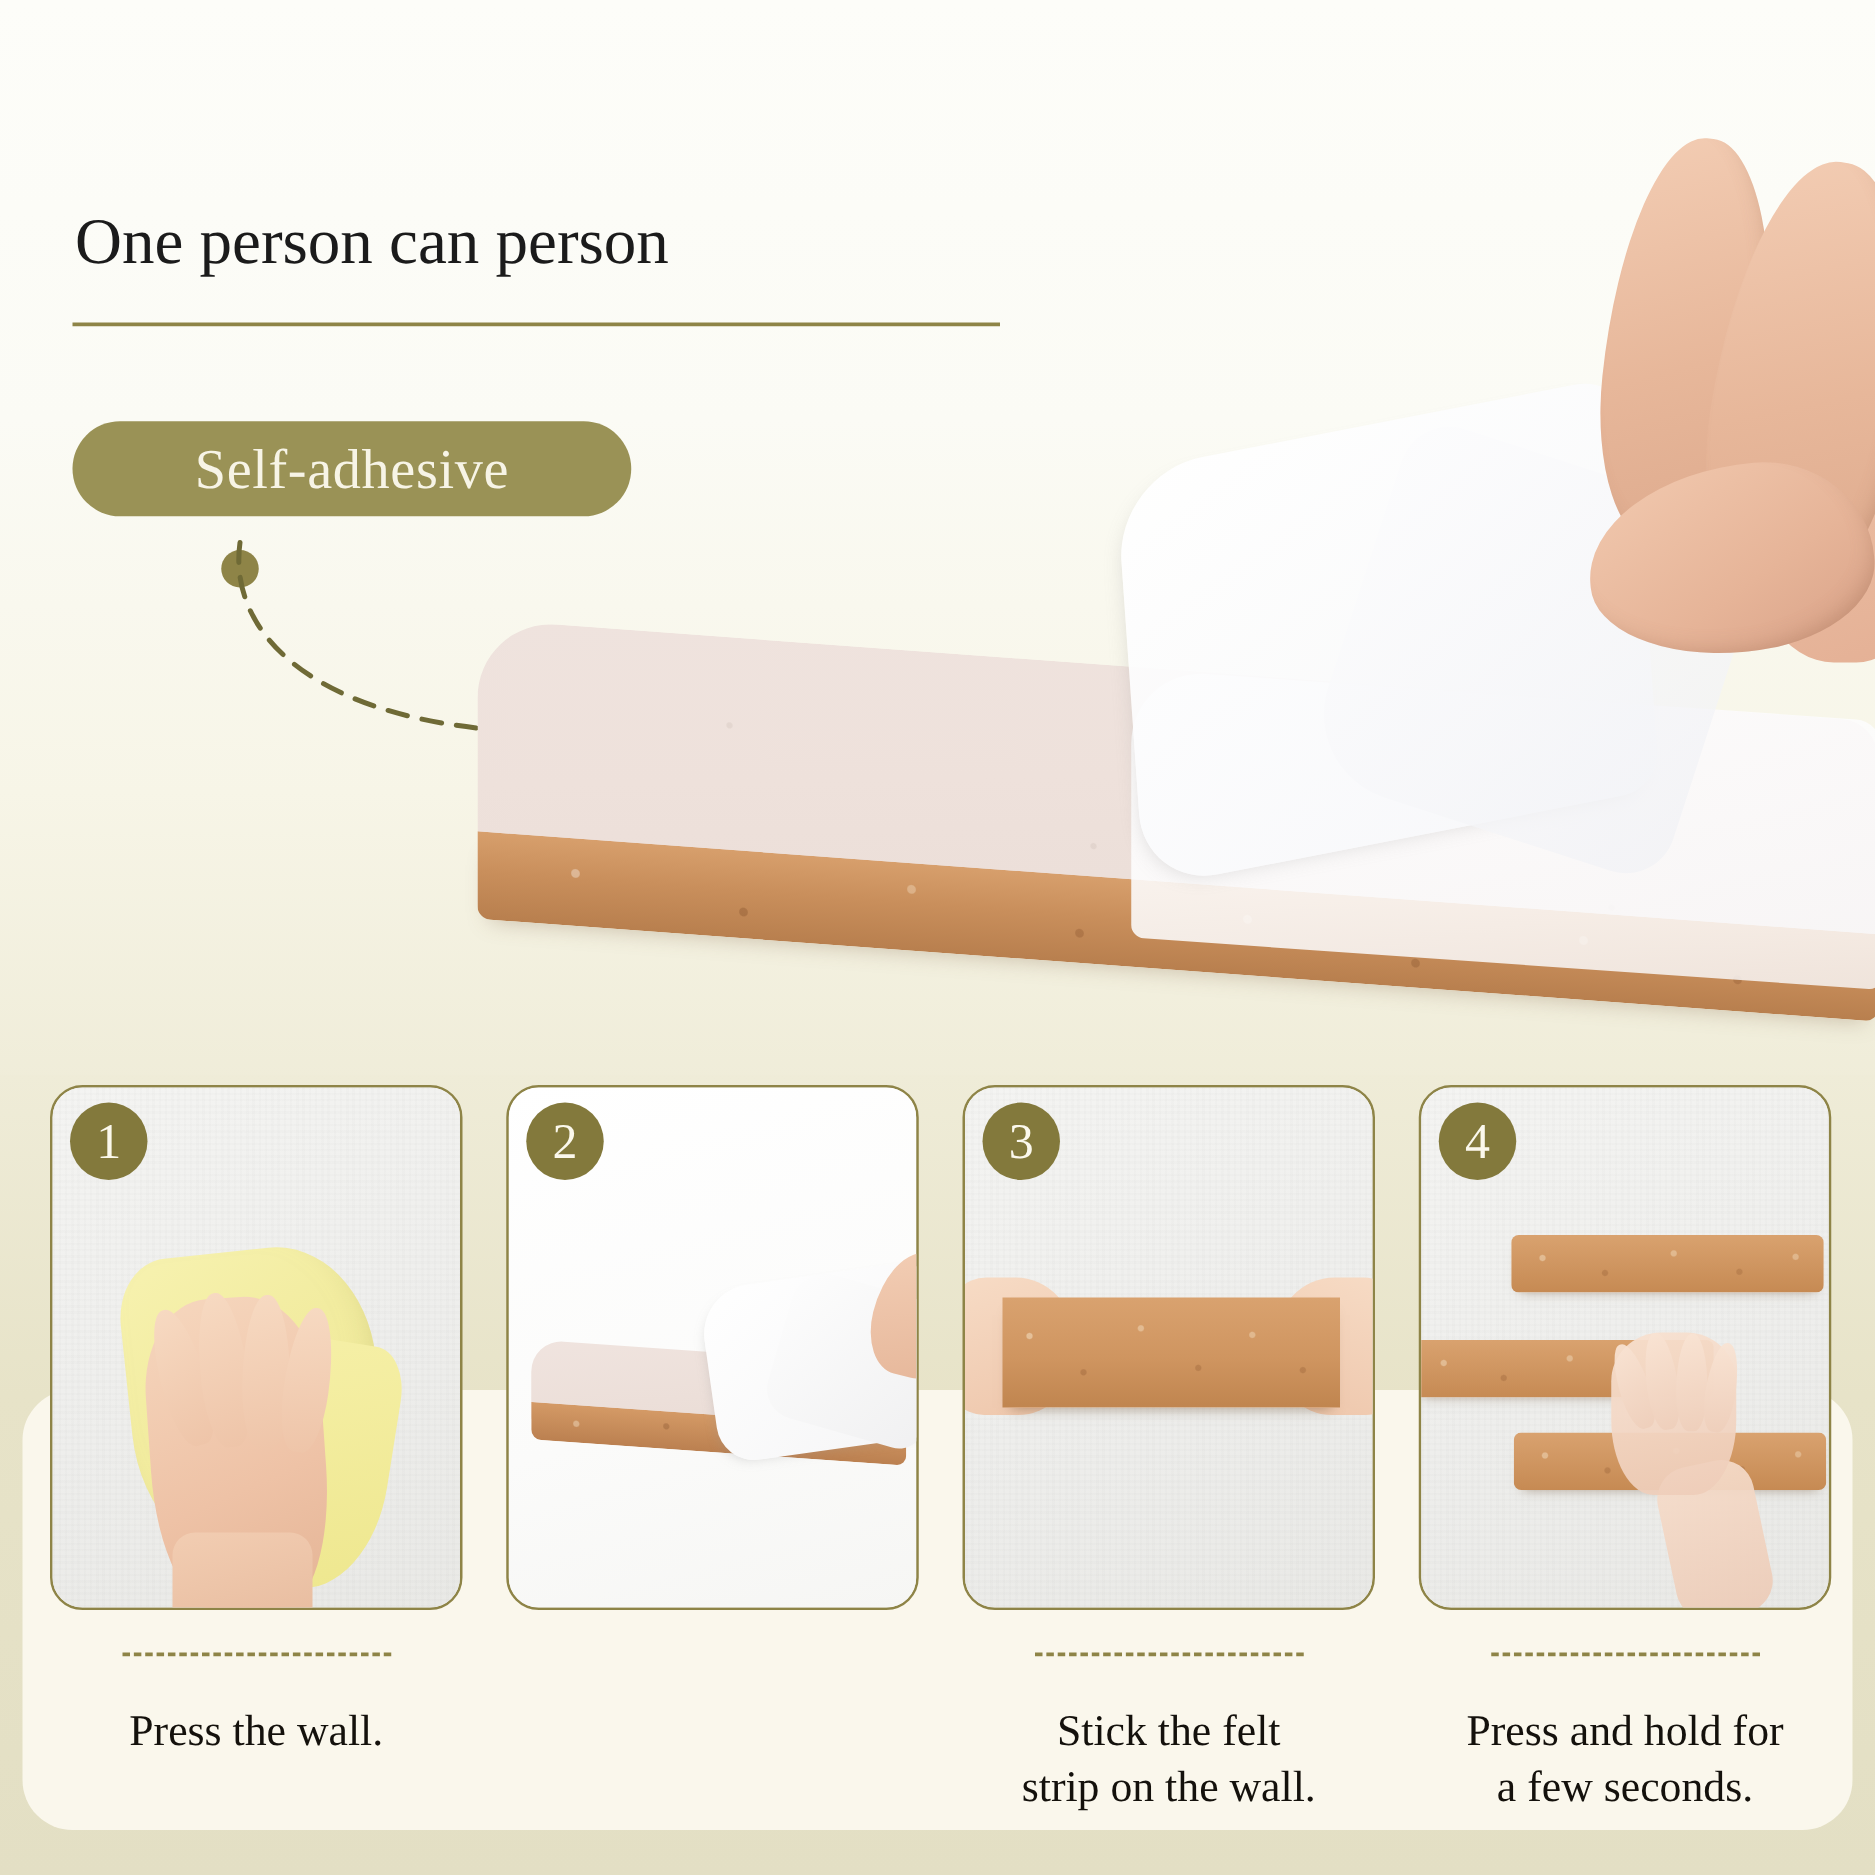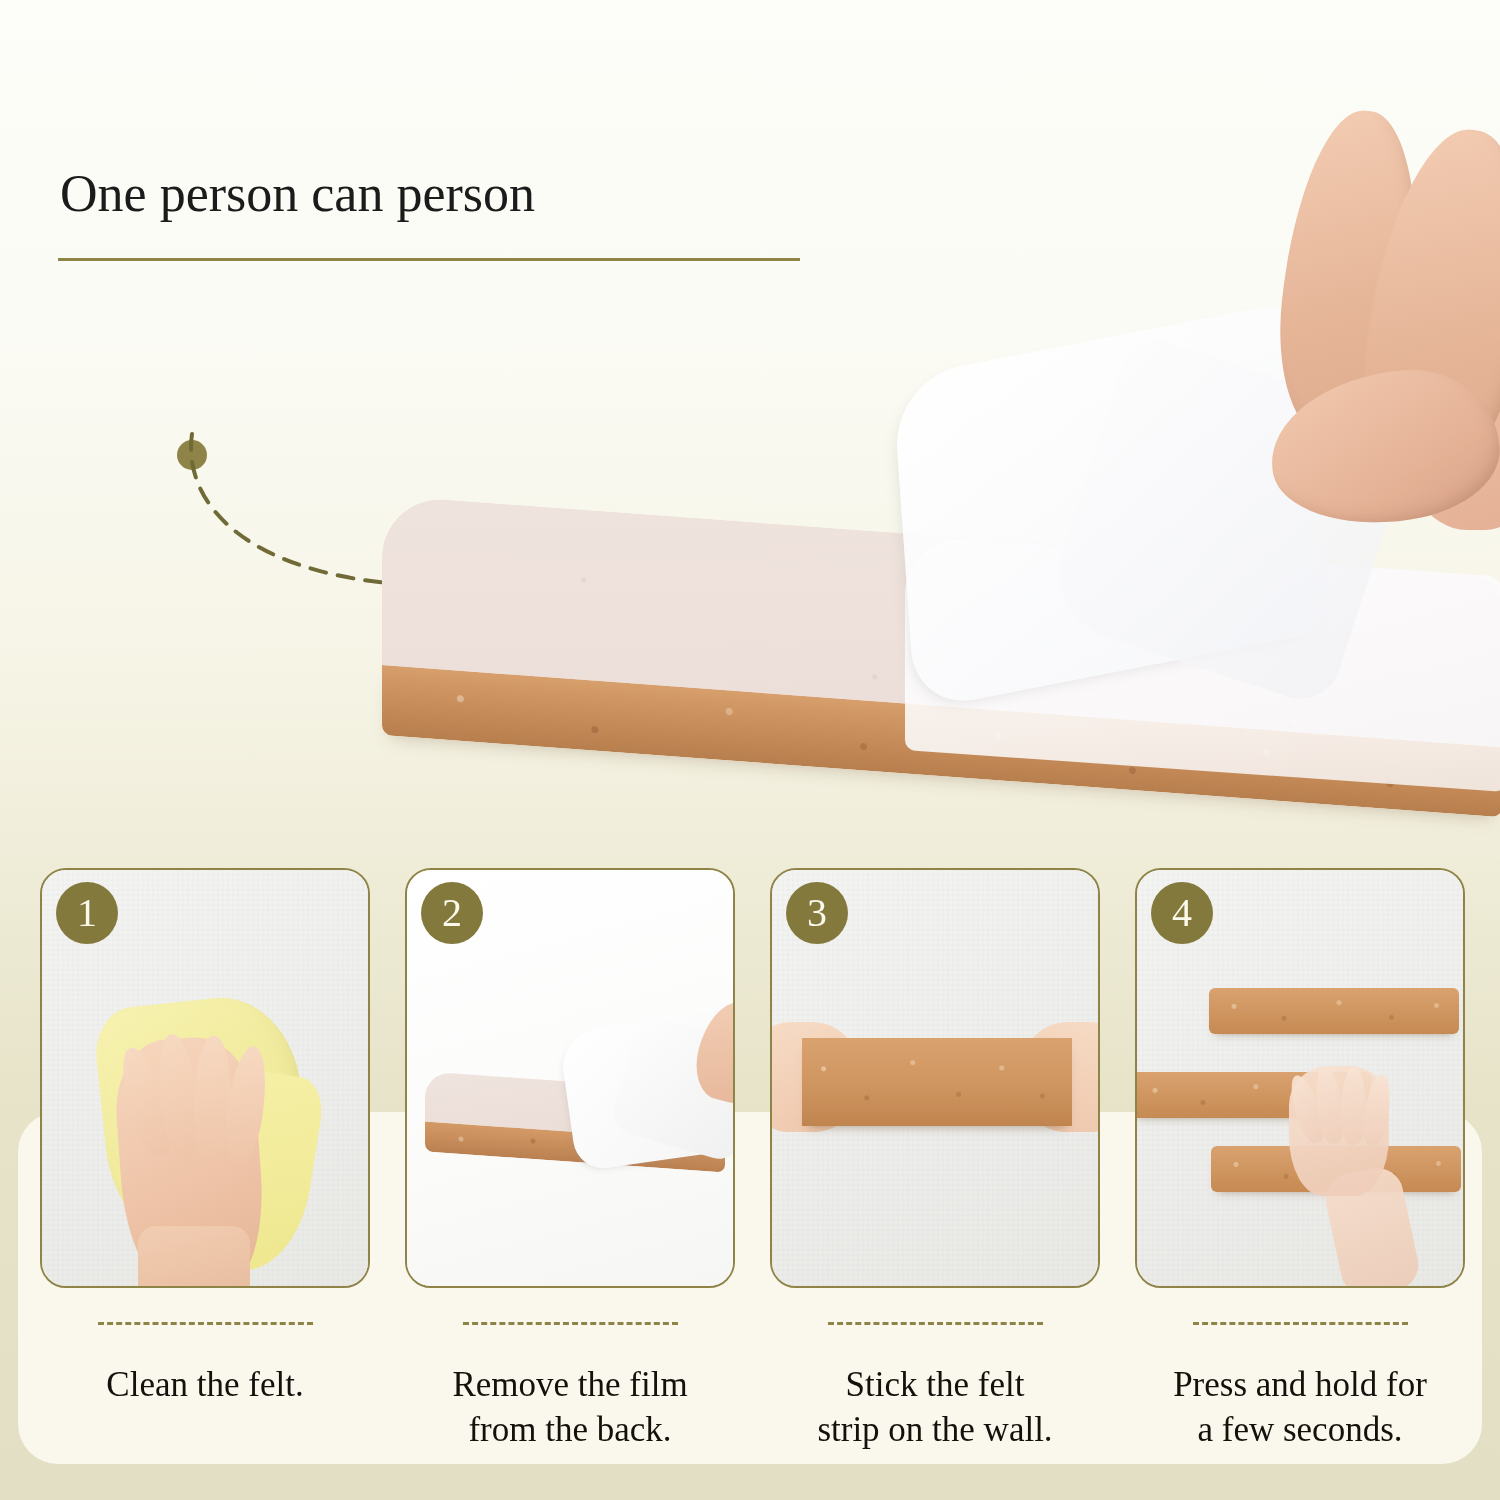--- a/index.html
+++ b/index.html
@@ -312,20 +312,23 @@
 <body>
 
 <div id="stage">
 
   <div class="hero-bg"></div>
   <div class="lower-bg"></div>
 
   <div class="subtitle">One person can person</div>
   <div class="rule"></div>
 
+  <div class="pill">
+    <span>Self-adhesive</span>
+  </div>
   <div class="dot-start"></div>
   <svg class="connector" viewBox="0 0 440 220">
     <path d="M52 14 C 40 100, 140 186, 392 162" fill="none" stroke="#6f6a36" stroke-width="4" stroke-dasharray="16 12" stroke-linecap="round"></path>
   </svg>
   <div class="dot-target">
       <i></i>
     </div>
 
   <div class="product">
     <div class="felt-top"></div>
@@ -394,26 +397,21 @@
         <div class="s4-fng s4f2"></div>
         <div class="s4-fng s4f3"></div>
         <div class="s4-fng s4f4"></div>
       </div>
       <div class="badge">4</div>
     </div>
   </div>
 
   <div class="cap p1">
     <div class="divider"></div>
-    <div class="text">Clean the felt.</div>
-  </div>
-  <div class="cap p2">
-    <div class="divider"></div>
-    <div class="text">Remove the film
-from the back.</div>
+    <div class="text">Press the wall.</div>
   </div>
   <div class="cap p3">
     <div class="divider"></div>
     <div class="text">Stick the felt
 strip on the wall.</div>
   </div>
   <div class="cap p4">
     <div class="divider"></div>
     <div class="text">Press and hold for
 a few seconds.</div>

